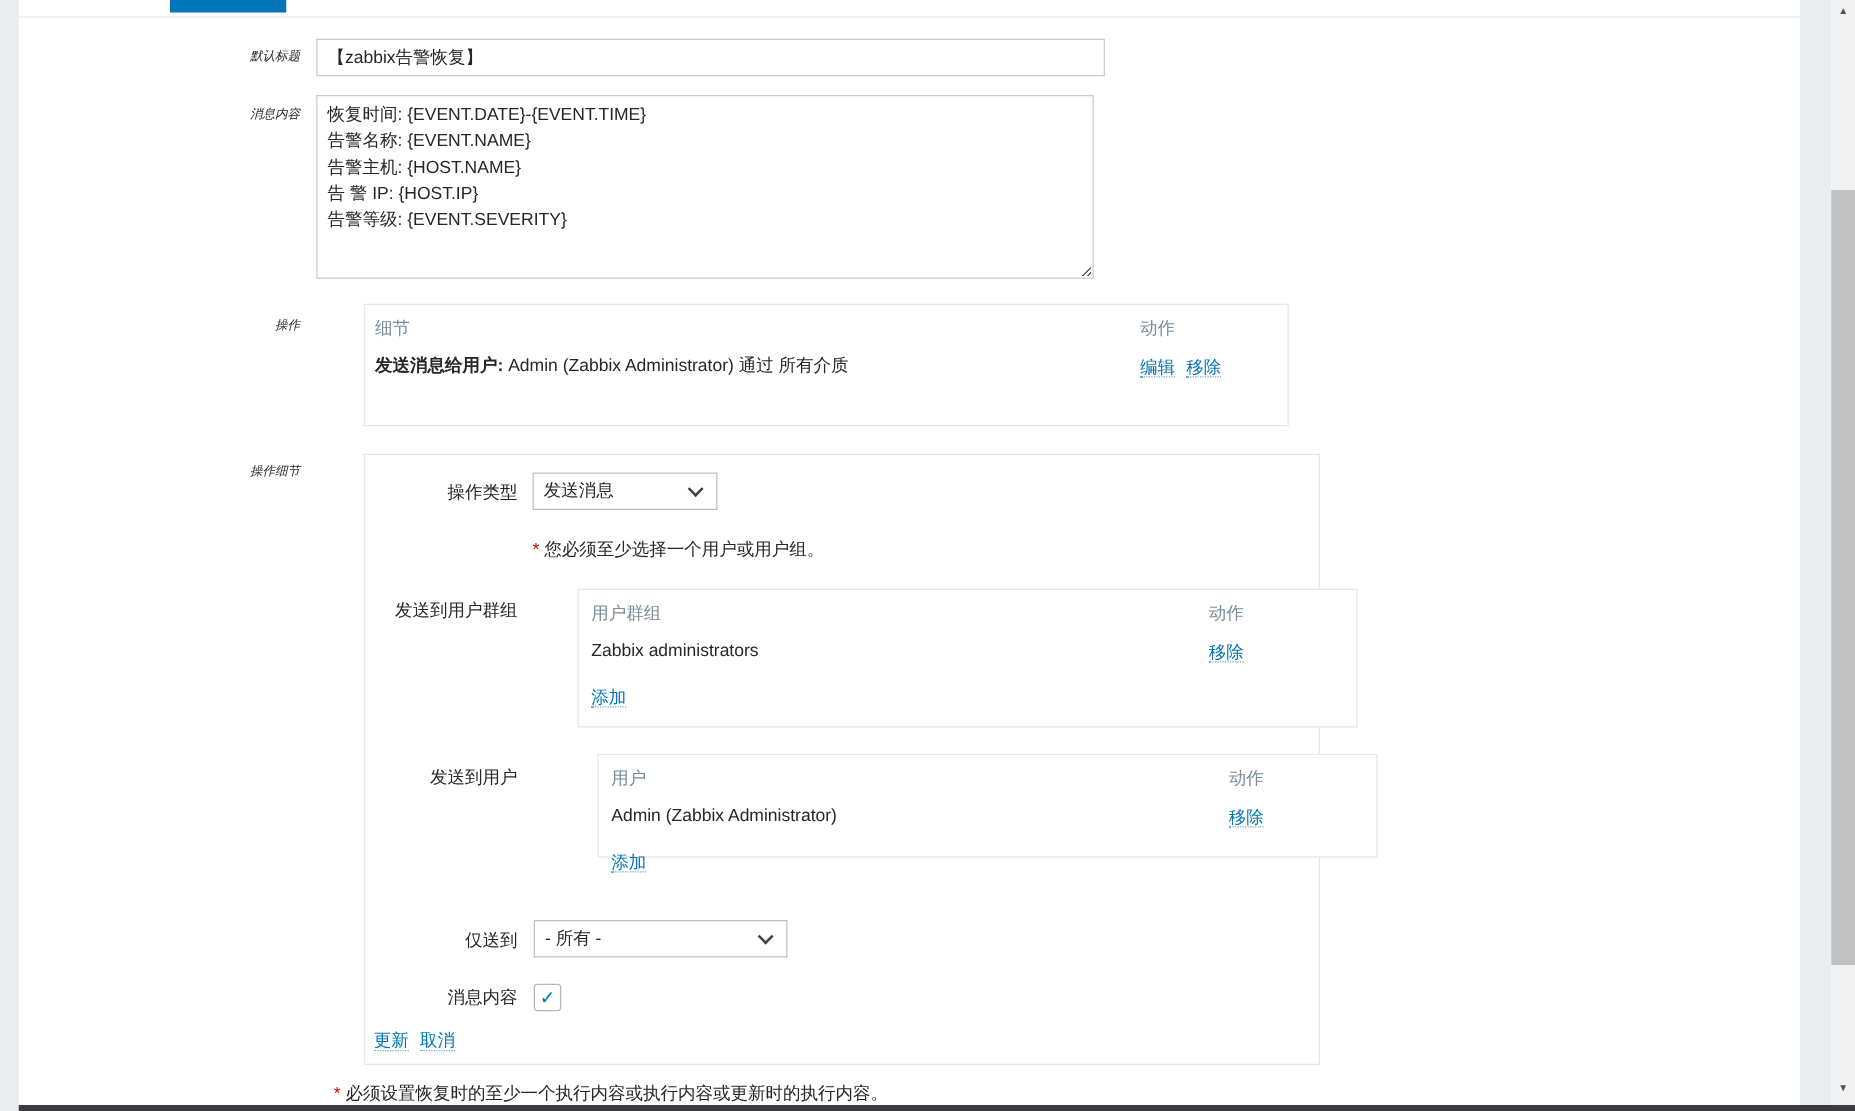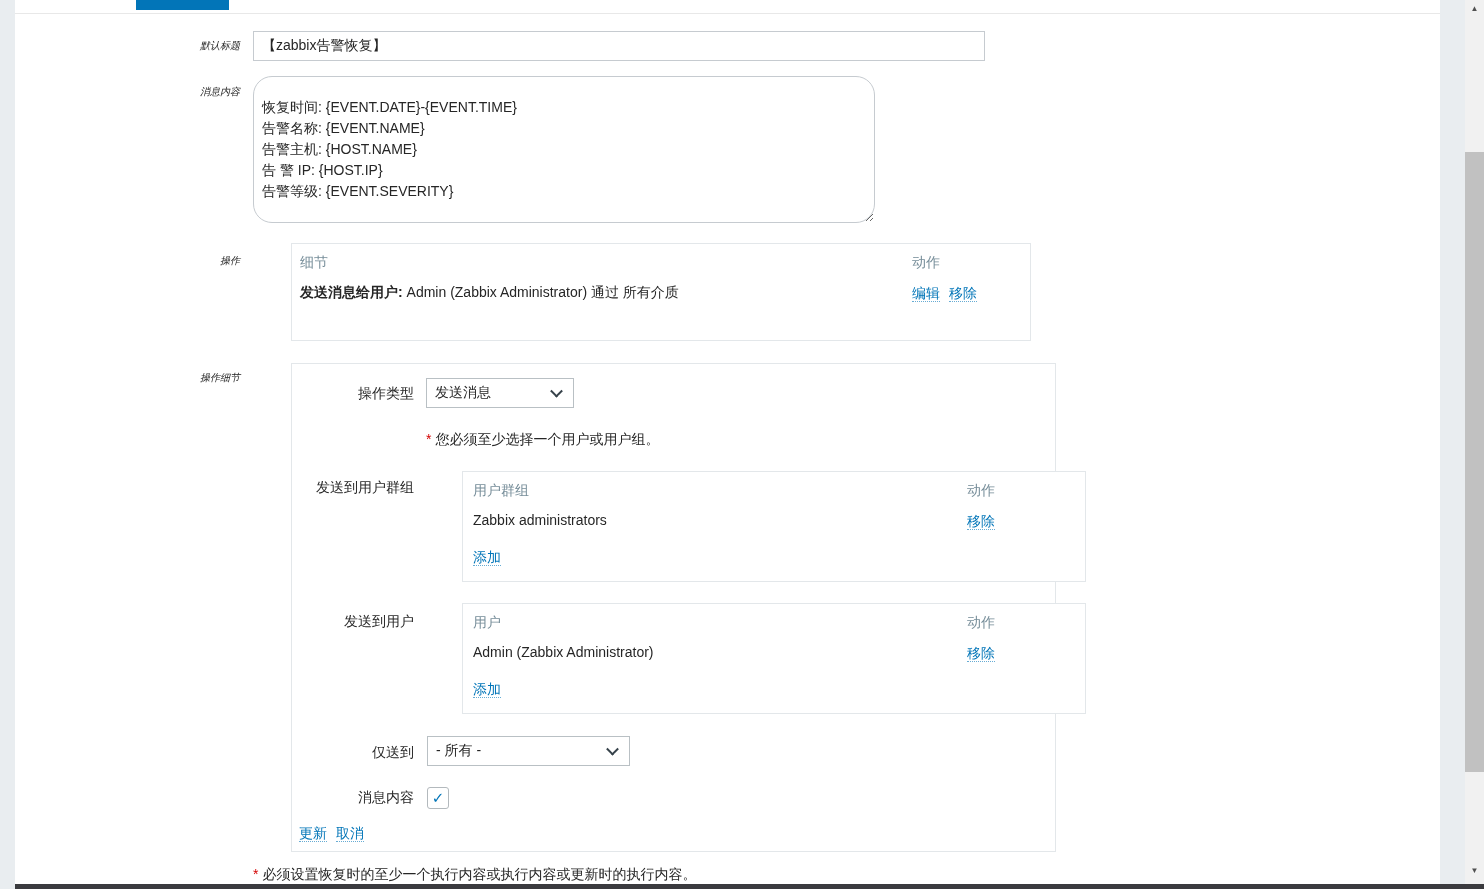--- a/index.html
+++ b/index.html
@@ -19,21 +19,21 @@
   .right-gutter{left:1440px;width:25px;z-index:3;}
   
   .tab-underline{position:absolute;left:136px;top:0;width:93px;height:10px;background:#0275b8;cursor:pointer;}
   .tabs-border{position:absolute;left:15px;top:13px;width:1425px;height:1px;background:#e8e8e8;}
   
   .row-label{position:absolute;left:0;width:240px;text-align:right;font-size:10px;line-height:16px;color:#262626;font-style:italic;}
   .inner-label{position:absolute;left:0;width:122px;text-align:right;font-size:14px;line-height:16px;color:#262626;}
   
   .text-input{position:absolute;box-sizing:border-box;border:1px solid #c6cbd0;background:#fff;
     padding:0 8px;font-size:14px;color:#262626;font-family:inherit;}
-  textarea.text-input{padding:20px 8px;line-height:21px;resize:both;overflow:auto;border-radius:19px;}
+  textarea.text-input{padding:4px 8px;line-height:21px;resize:both;overflow:auto;}
   .select{position:absolute;box-sizing:border-box;border:1px solid #b9c0c4;background:#fff;font-size:14px;
     color:#262626;display:flex;align-items:center;padding:0 30px 0 8px;cursor:pointer;}
   .chev{position:absolute;right:12px;top:50%;width:7px;height:7px;border-right:2px solid #36424a;
     border-bottom:2px solid #36424a;transform:translateY(-70%) rotate(45deg);}
   .checkbox{position:absolute;width:22px;height:22px;box-sizing:border-box;border:1px solid #b3b9bd;
     border-radius:3px;background:#fff;display:flex;align-items:center;justify-content:center;
     color:#0275b8;font-weight:bold;font-size:15px;cursor:pointer;}
   
   .box{position:absolute;box-sizing:border-box;border:1px solid #e3e7ea;background:#fff;margin-left:36px;}
   .th{position:absolute;color:#768d99;font-size:14px;line-height:16px;white-space:nowrap;}
@@ -57,21 +57,21 @@
   <div class="sb-thumb"></div>
   <div class="sb-btn" style="top:862px;">
       <span>▼</span>
     </div>
 </div>
 <div class="taskbar-edge"></div>
 <div class="tab-underline"></div>
 <div class="tabs-border"></div>
 
 <div class="row-label" style="top:38px;">默认标题</div>
-<input class="text-input" style="left: 253px; top: 31px; width: 732px; height: 30px;" value="【zabbix告警恢复】">
+<input class="text-input" style="left: 253px; top: 31px; width: 631px; height: 30px;" value="【zabbix告警恢复】">
 
 <div class="row-label" style="top:84px;">消息内容</div>
 <textarea class="text-input" style="left: 253px; top: 76px; width: 622px; height: 147px;">恢复时间: {EVENT.DATE}-{EVENT.TIME}
 告警名称: {EVENT.NAME}
 告警主机: {HOST.NAME}
 告 警 IP: {HOST.IP}
 告警等级: {EVENT.SEVERITY}</textarea>
 
 <div class="row-label" style="top:253px;">操作</div>
 <div class="box" style="left:255px;top:243px;width:740px;height:98px;">
@@ -93,31 +93,31 @@
   <div class="inner-label" style="top:21px;">操作类型</div>
   <div class="select" style="left:134px;top:14px;width:148px;height:30px;">
     <span>发送消息</span>
     <span class="chev"></span>
   </div>
 
   <div class="note" style="left:134px;top:67px;">
     <span class="req">*</span><span>您必须至少选择一个用户或用户组。</span>
   </div>
 
-  <div class="inner-label" style="top:116px;font-family:Liberation Serif, serif;">发送到用户群组</div>
+  <div class="inner-label" style="top:116px;">发送到用户群组</div>
   <div class="box" style="left:134px;top:107px;width:624px;height:111px;">
     <div class="th" style="left:10px;top:10px;">用户群组</div>
     <div class="th" style="left:504px;top:10px;">动作</div>
     <div class="cell" style="left:10px;top:40px;">Zabbix administrators</div>
     <span class="link" style="position:absolute;left:504px;top:41px;">移除</span>
     <span class="link" style="position:absolute;left:10px;top:77px;">添加</span>
   </div>
 
   <div class="inner-label" style="top:249px;">发送到用户</div>
-  <div class="box" style="left:134px;top:239px;width:624px;height:111px;">
+  <div class="box" style="left:150px;top:239px;width:624px;height:83px;">
     <div class="th" style="left:10px;top:10px;">用户</div>
     <div class="th" style="left:504px;top:10px;">动作</div>
     <div class="cell" style="left:10px;top:40px;">Admin (Zabbix Administrator)</div>
     <span class="link" style="position:absolute;left:504px;top:41px;">移除</span>
     <span class="link" style="position:absolute;left:10px;top:77px;">添加</span>
   </div>
 
   <div class="inner-label" style="top:380px;">仅送到</div>
   <div class="select" style="left:135px;top:372px;width:203px;height:30px;">
     <span>- 所有 -</span>
@@ -127,15 +127,15 @@
   <div class="inner-label" style="top:425px;">消息内容</div>
   <div class="checkbox" style="left:135px;top:423px;">
     <span>✓</span>
   </div>
 
   <div class="linkrow" style="position:absolute;left:7px;top:460px;">
     <span class="link">更新</span><span class="link">取消</span>
   </div>
 </div>
 
-<div class="note" style="left:253px;top:866px;text-align:center;">
+<div class="note" style="left:267px;top:866px;text-align:center;">
   <span class="req">*</span><span>必须设置恢复时的至少一个执行内容或执行内容或更新时的执行内容。</span>
 </div>
 
 </body></html>

